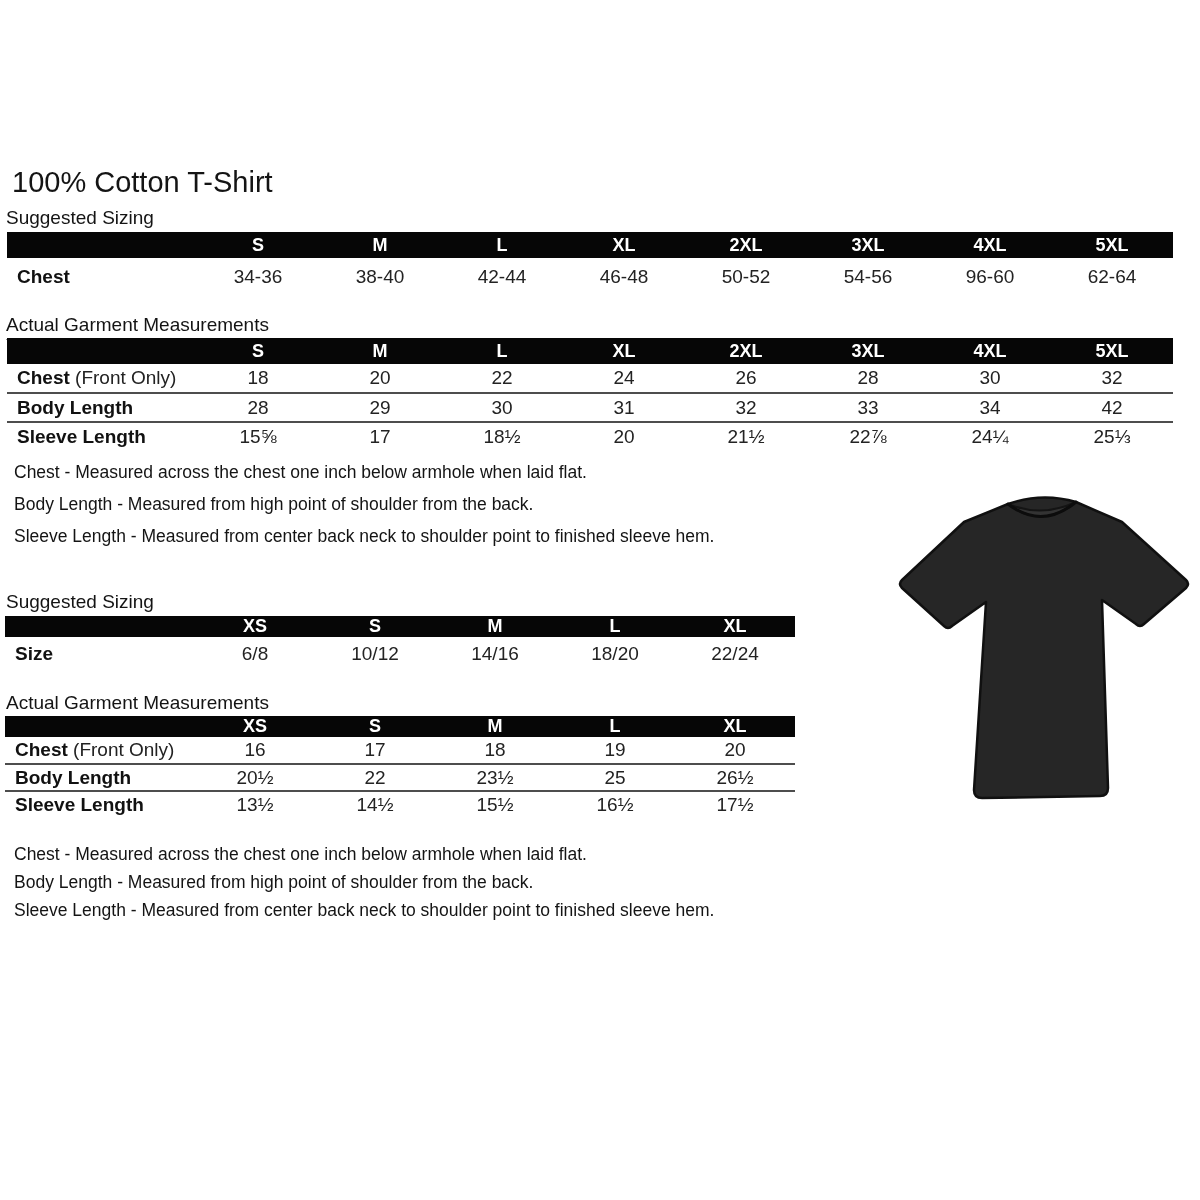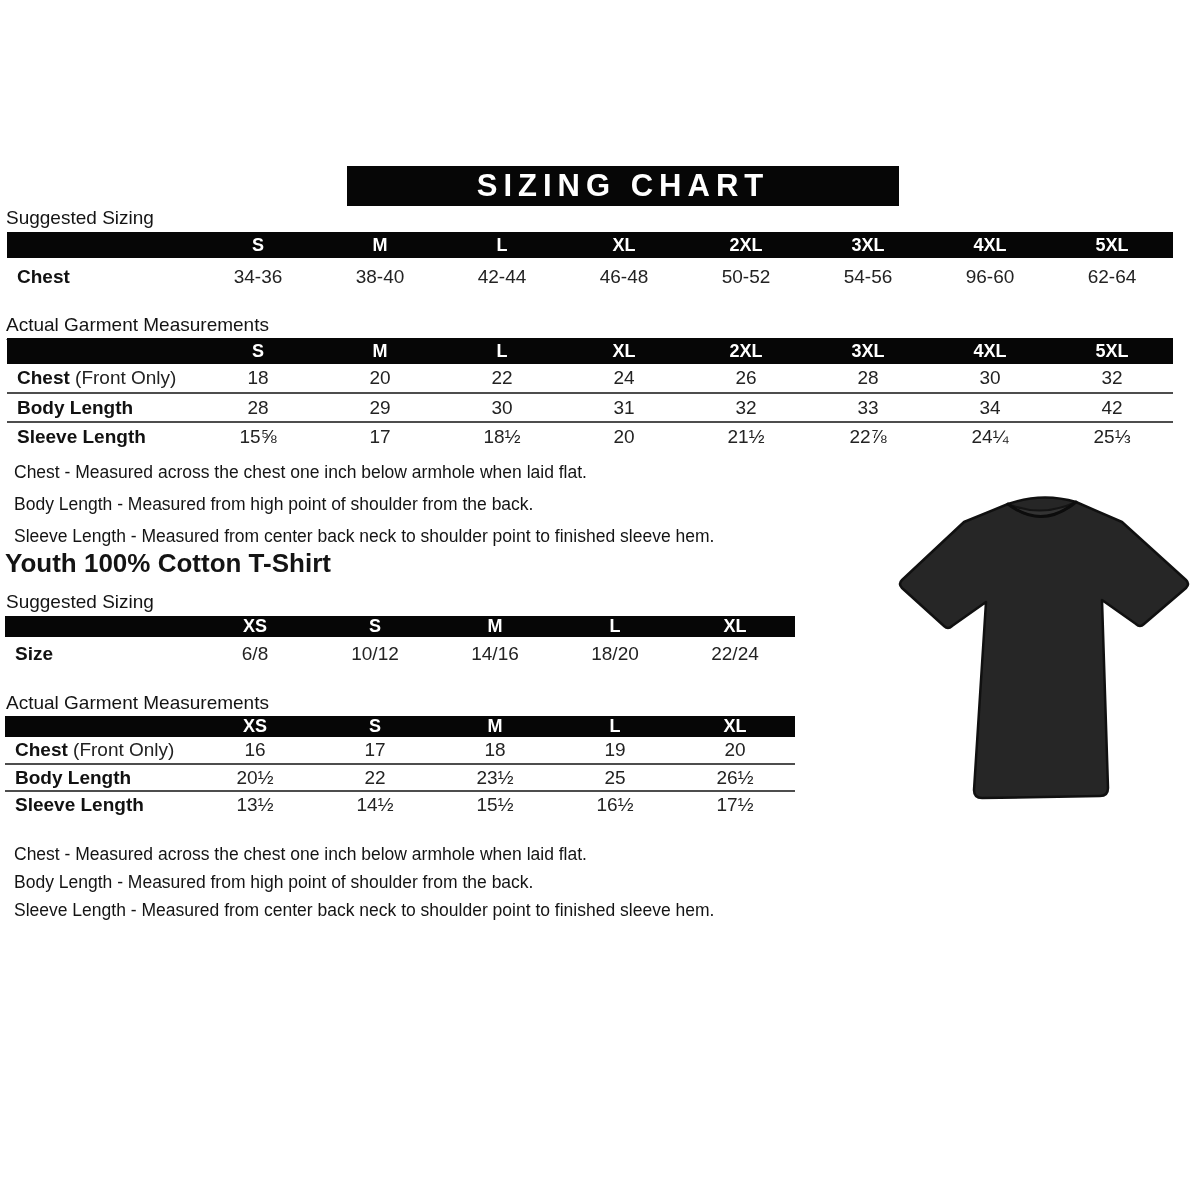--- a/index.html
+++ b/index.html
@@ -52,21 +52,21 @@
   #notes-adult .note-line { line-height:20px; margin-bottom:12px; }
   #notes-youth .note-line { line-height:20px; margin-bottom:8px; }
 
   .tshirt-wrap { position:absolute; left:890px; top:478px; width:308px; height:330px; }
 </style>
 </head>
 <body>
 
 <div class="page">
 
-  <div class="banner">SIZING CHART</div>
+  <div class="title">100% Cotton T-Shirt</div>
 
   <div class="section-label" id="adult-suggested-label">Suggested Sizing</div>
   <table id="adult-suggested" class="suggest">
     <colgroup>
         <col class="label-col">
       </colgroup>
   <thead>
         <tr>
           <th></th>
           <th>S</th>
@@ -148,21 +148,20 @@
         </tr>
       </tbody>
     </table>
 
   <div class="notes" id="notes-adult">
       <div class="note-line">Chest - Measured across the chest one inch below armhole when laid flat.</div>
       <div class="note-line">Body Length - Measured from high point of shoulder from the back.</div>
       <div class="note-line">Sleeve Length - Measured from center back neck to shoulder point to finished sleeve hem.</div>
     </div>
 
-  <div class="title" style="left:5px; top:548px; font-weight:bold; font-size:26px;">Youth 100% Cotton T-Shirt</div>
 
   <div class="section-label" id="youth-suggested-label">Suggested Sizing</div>
   <table id="youth-suggested" class="suggest">
     <colgroup>
         <col class="label-col">
       </colgroup>
   <thead>
         <tr>
           <th></th>
           <th>XS</th>

